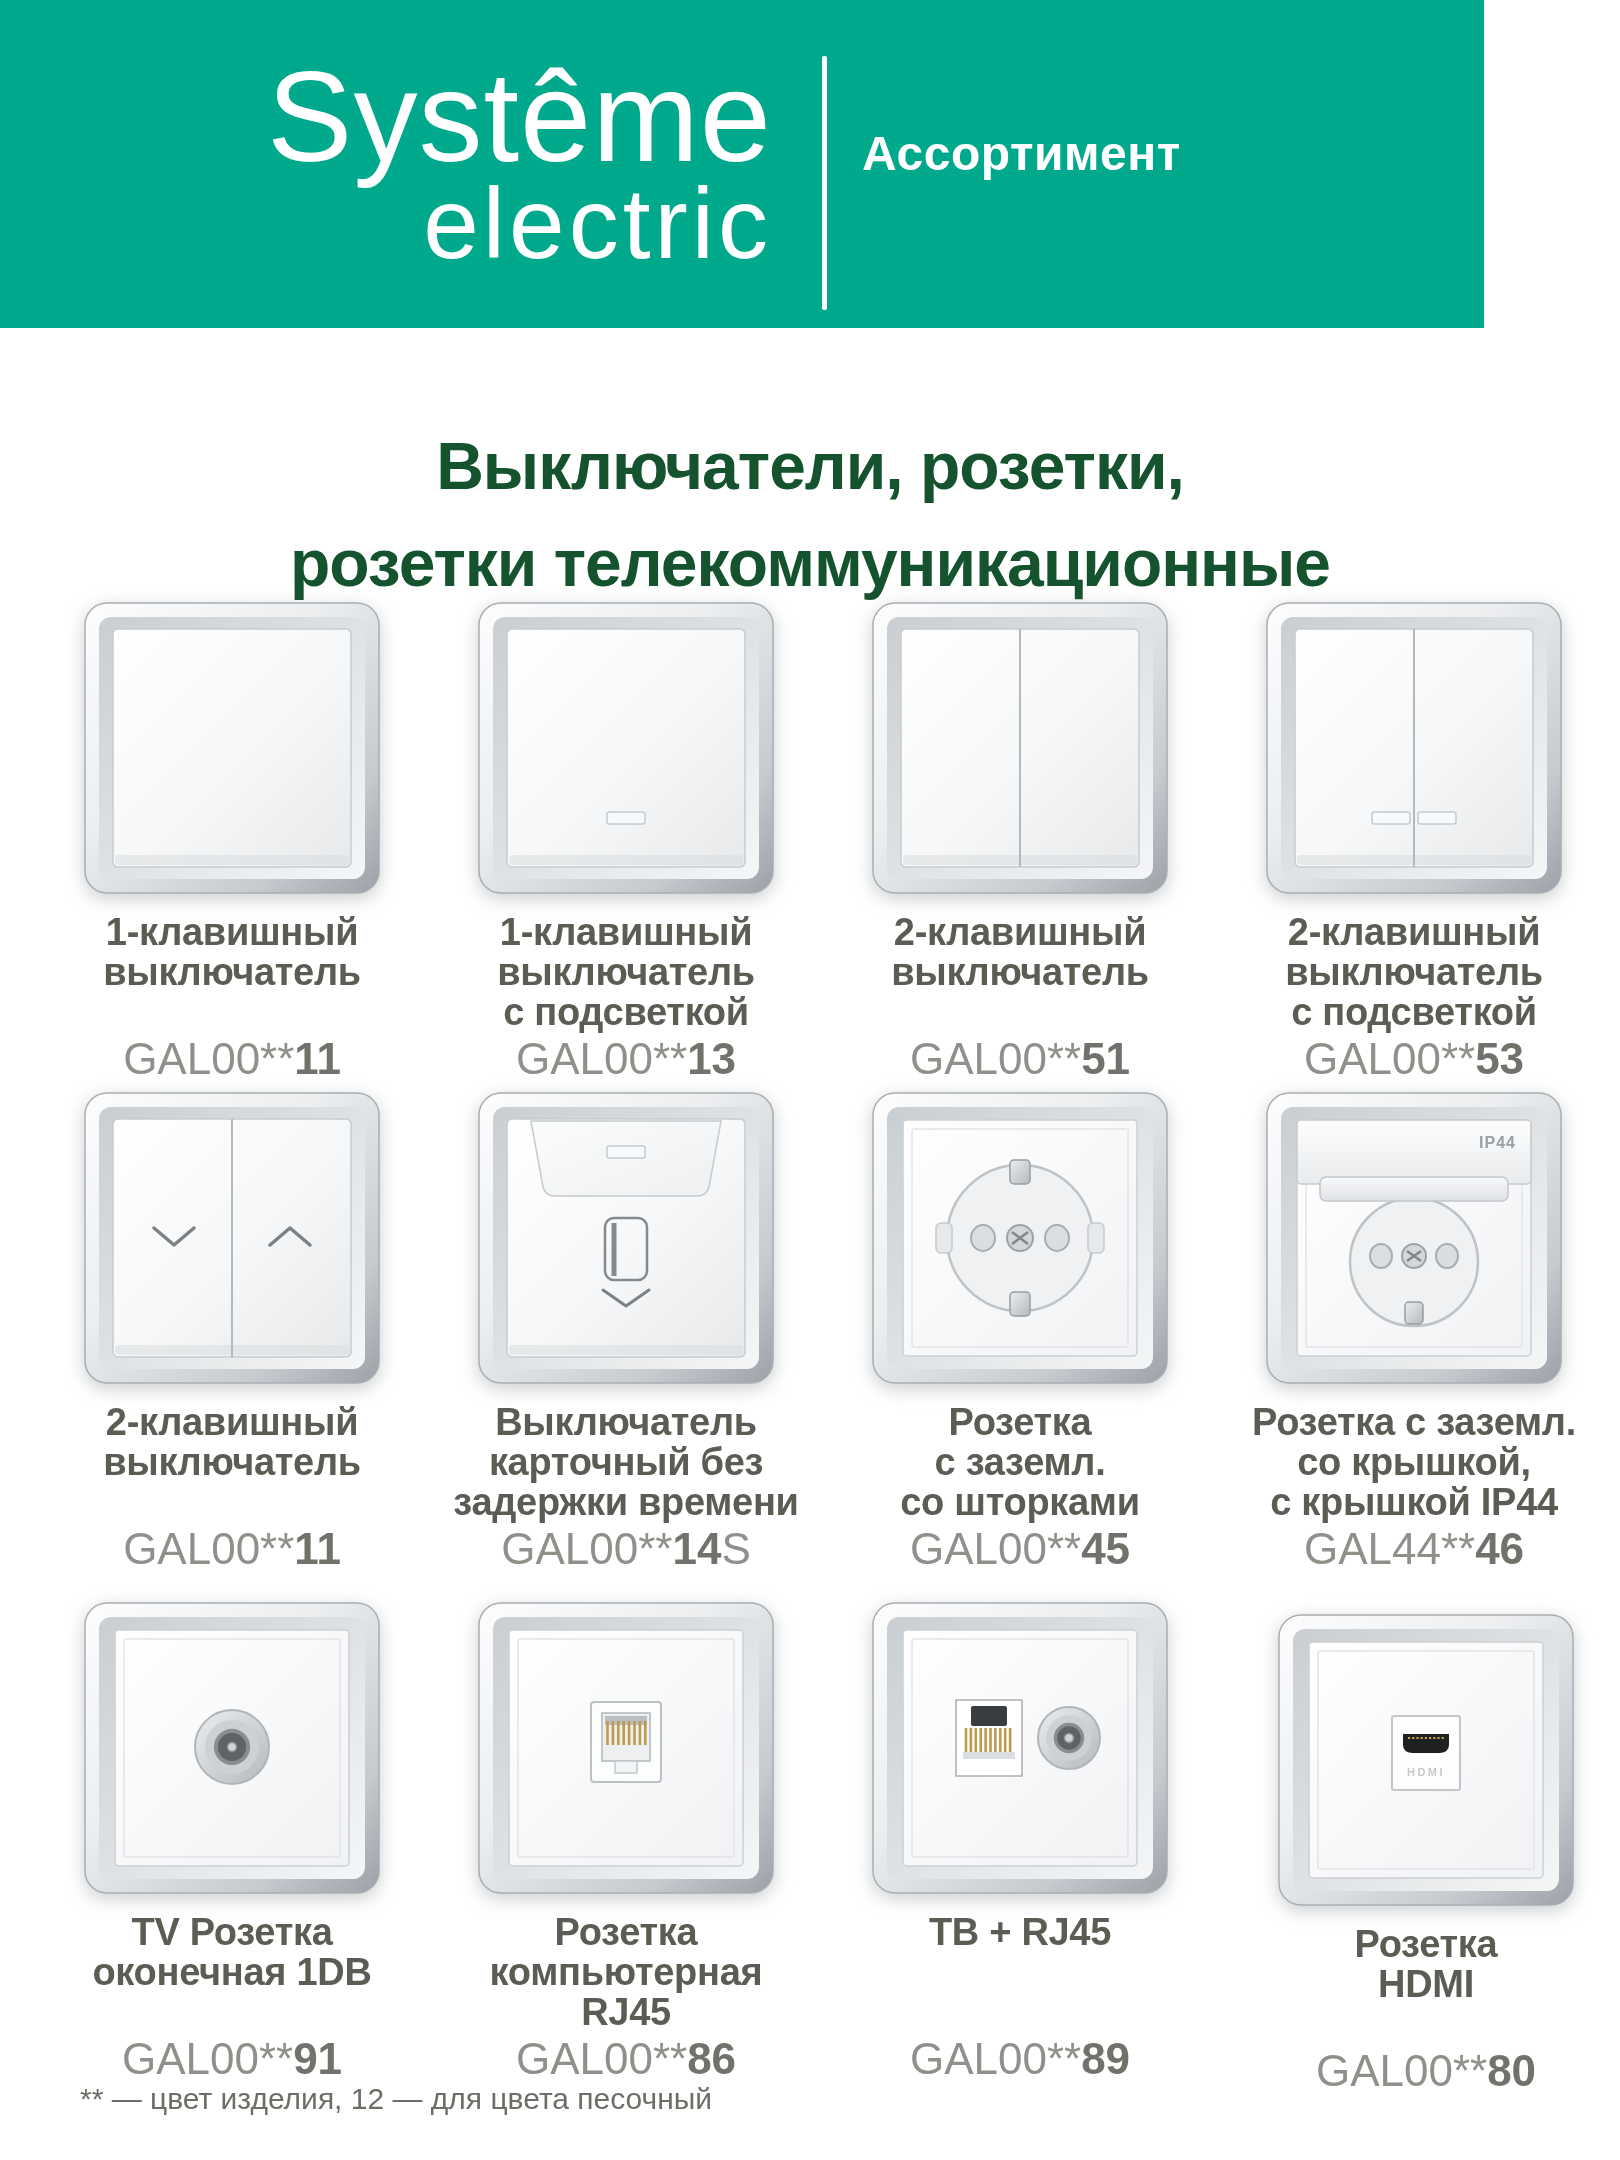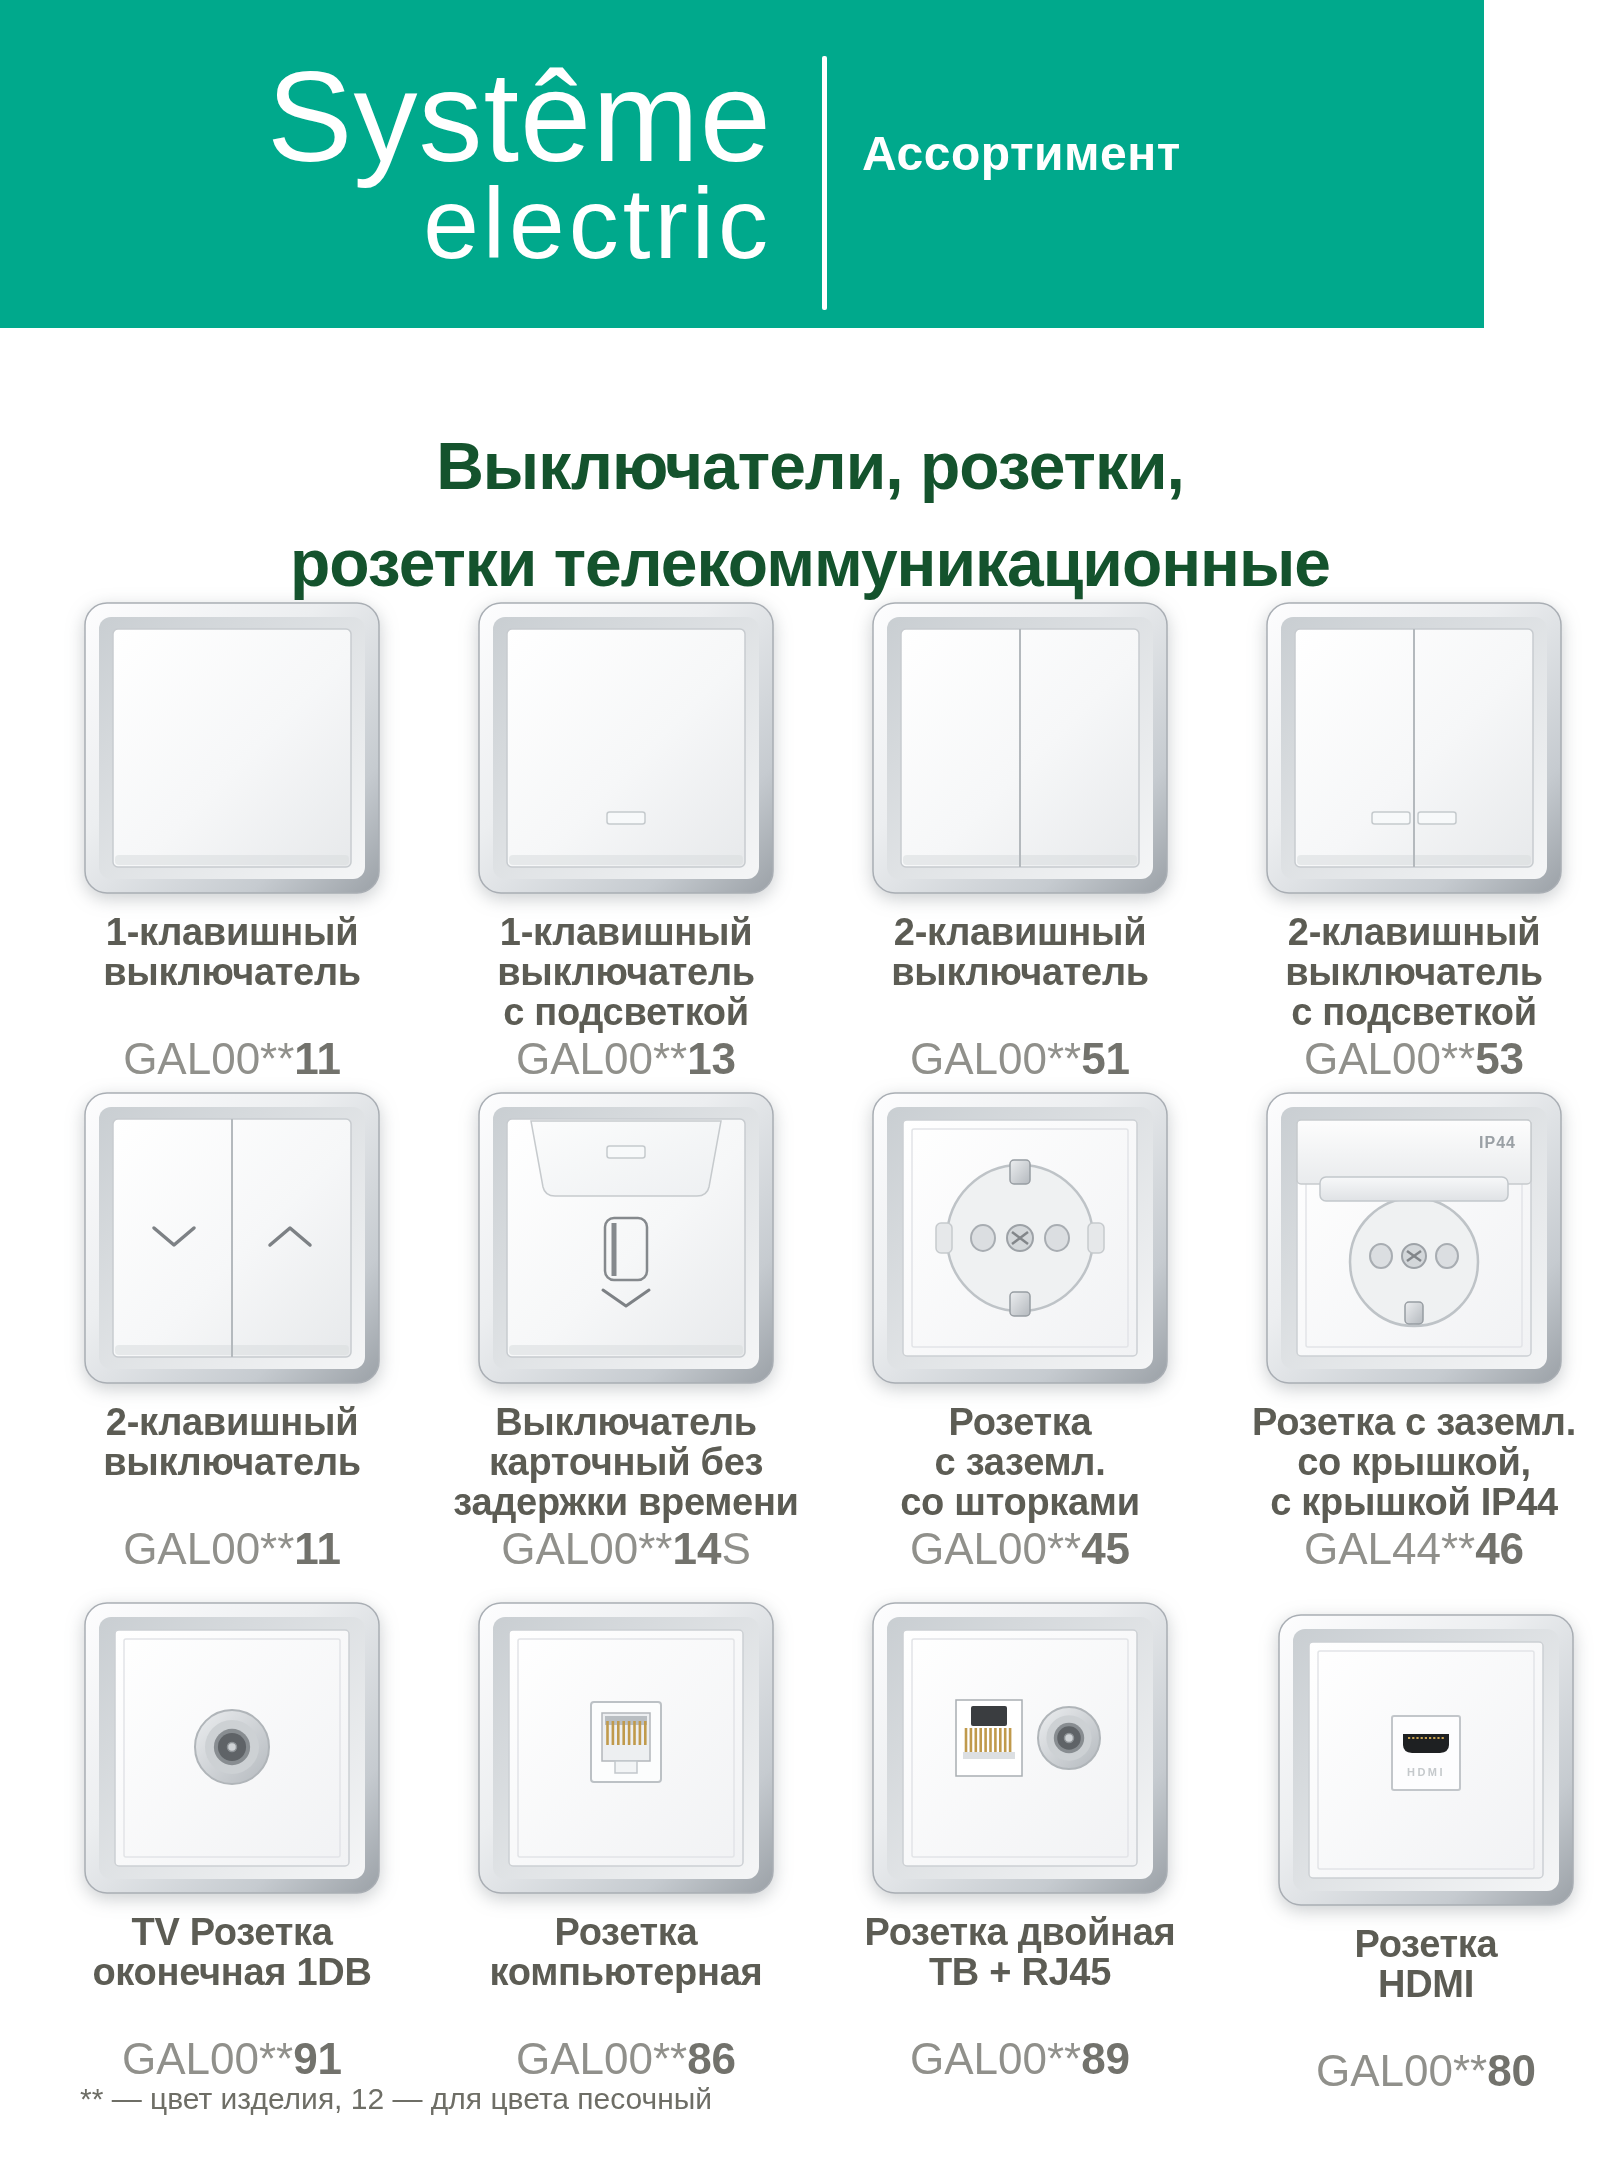--- a/index.html
+++ b/index.html
@@ -329,20 +329,21 @@
             <line x1="158.5" y1="121" x2="158.5" y2="145" stroke="#c09a4c" stroke-width="2.6"></line>
             <line x1="163.9" y1="121" x2="163.9" y2="145" stroke="#c09a4c" stroke-width="2.6"></line>
             <line x1="169.3" y1="121" x2="169.3" y2="145" stroke="#c09a4c" stroke-width="2.6"></line>
             <rect x="139" y="161" width="22" height="12" fill="#f2f4f5" stroke="#c2c7cb" stroke-width="1.5"></rect>
           </svg>
         </div>
     <figcaption style="display:contents;">
       <div class="pname">
             <div>Розетка</div>
             <div>компьютерная</div>
+            <div>RJ45</div>
           </div>
       <div class="pcode">
         <span>GAL00**</span><b>86</b><span></span>
       </div>
     </figcaption>
   </figure>
       <figure class="product" style="margin:0;">
     <div class="device">
           <svg viewBox="0 0 300 296" width="300" height="296" role="img">
             <rect x="3" y="3" width="294" height="290" rx="22" fill="url(#gOuter)" stroke="#a9aeb4" stroke-width="1.5"></rect>
@@ -364,21 +365,20 @@
             <rect x="93" y="152" width="52" height="7" fill="#dcdfe2"></rect>
             <circle cx="199" cy="138" r="31" fill="url(#gMetal)" stroke="#b0b5b9" stroke-width="2"></circle>
             <circle cx="199" cy="138" r="22.63" fill="#cdd1d4"></circle>
             <circle cx="199" cy="138" r="15.19" fill="#888d91"></circle>
             <circle cx="199" cy="138" r="11.78" fill="#5f6367"></circle>
             <circle cx="199" cy="138" r="4.5" fill="#cfd3d6" stroke="#8e9397" stroke-width="1.5"></circle>
           </svg>
         </div>
     <figcaption style="display:contents;">
       <div class="pname">
-            <div>Розетка двойная</div>
             <div>ТВ + RJ45</div>
           </div>
       <div class="pcode">
         <span>GAL00**</span><b>89</b><span></span>
       </div>
     </figcaption>
   </figure>
       <figure class="product" style="margin:12px;">
     <div class="device">
           <svg viewBox="0 0 300 296" width="300" height="296" role="img">

